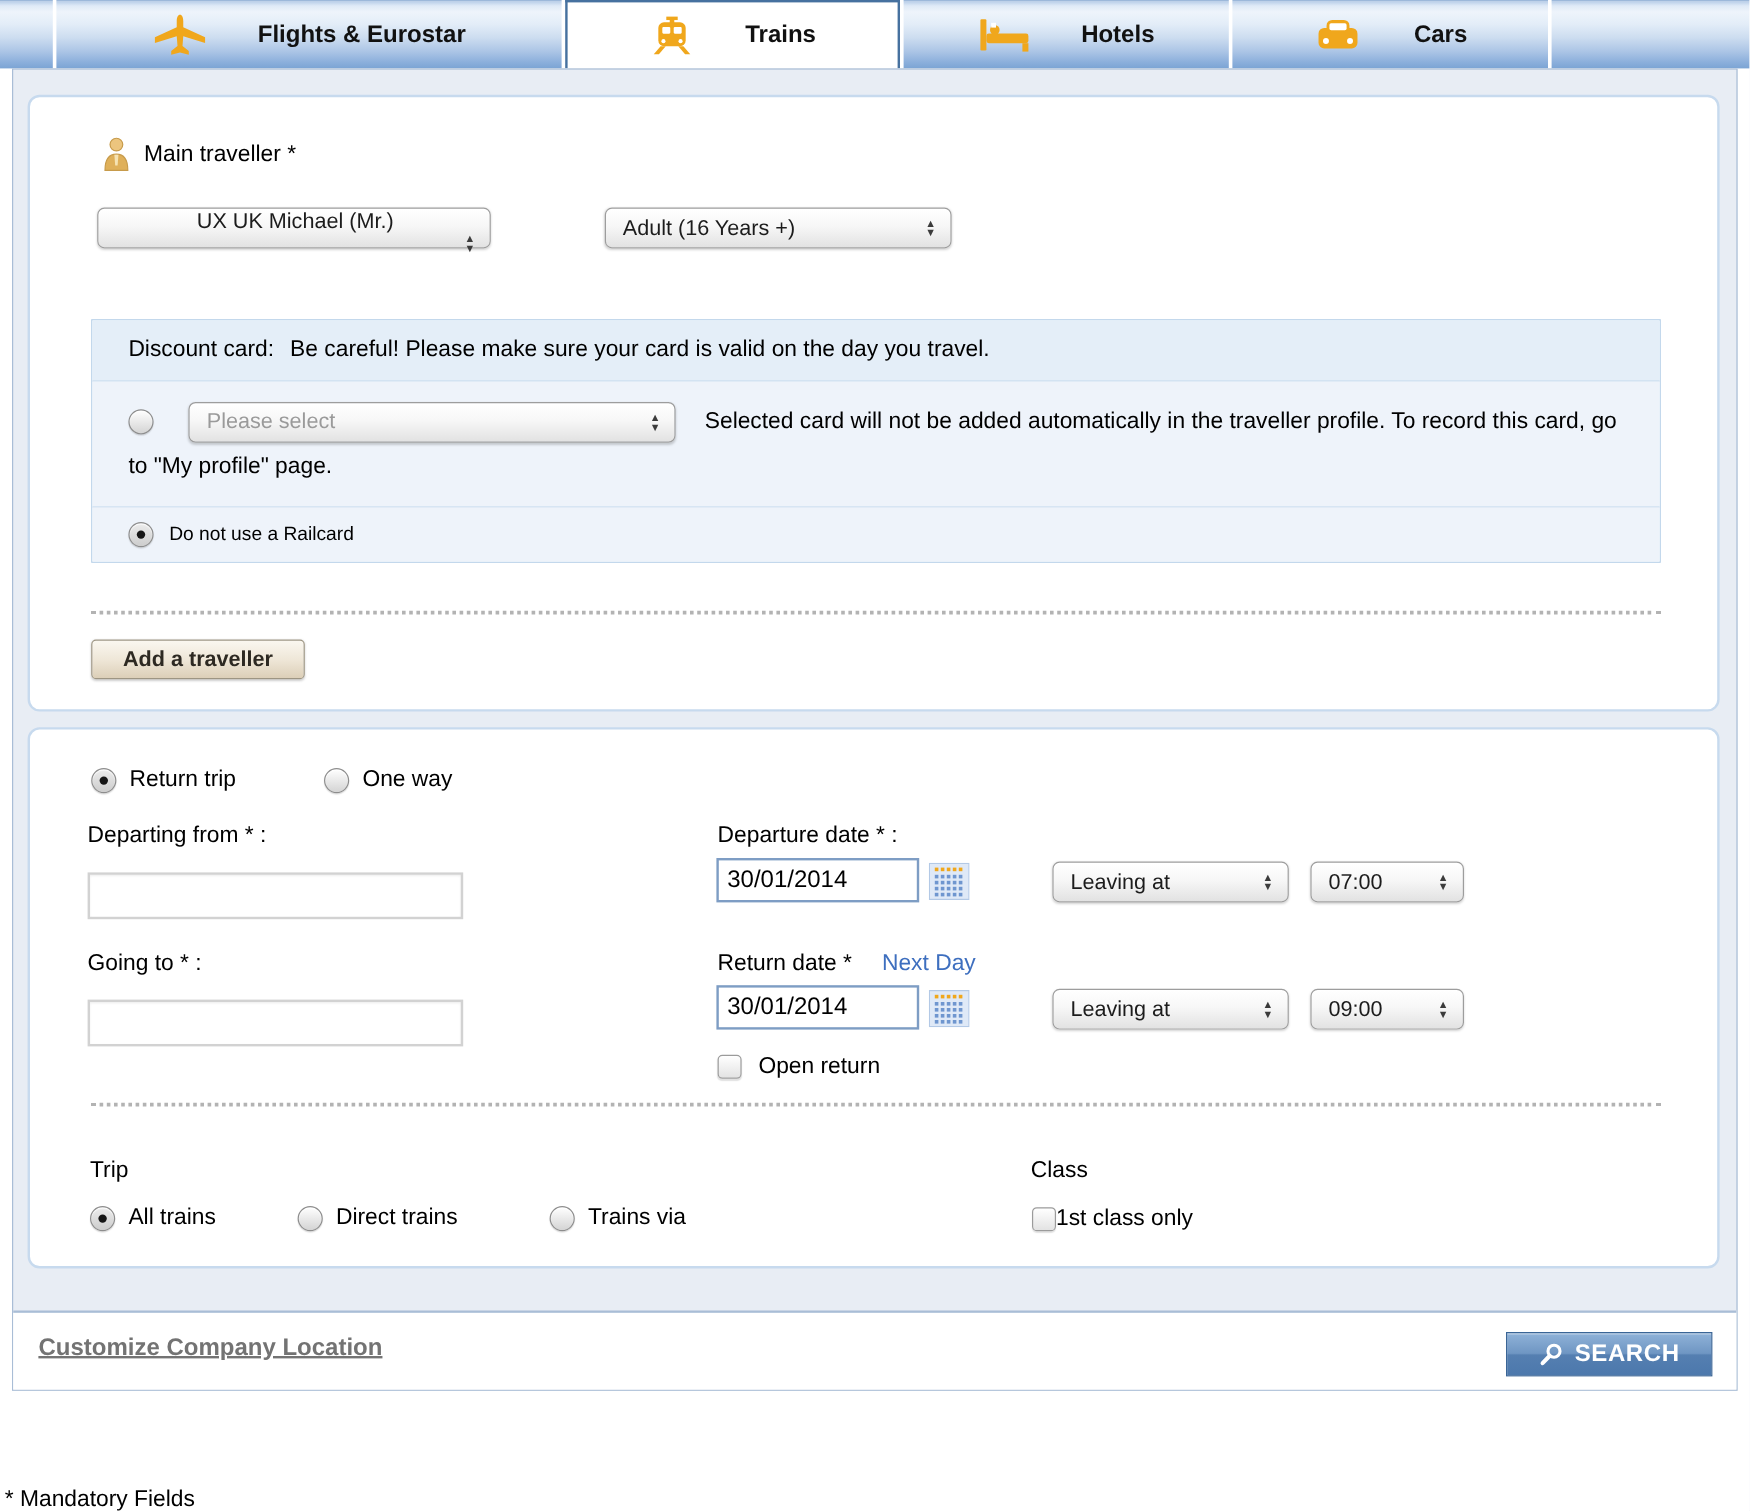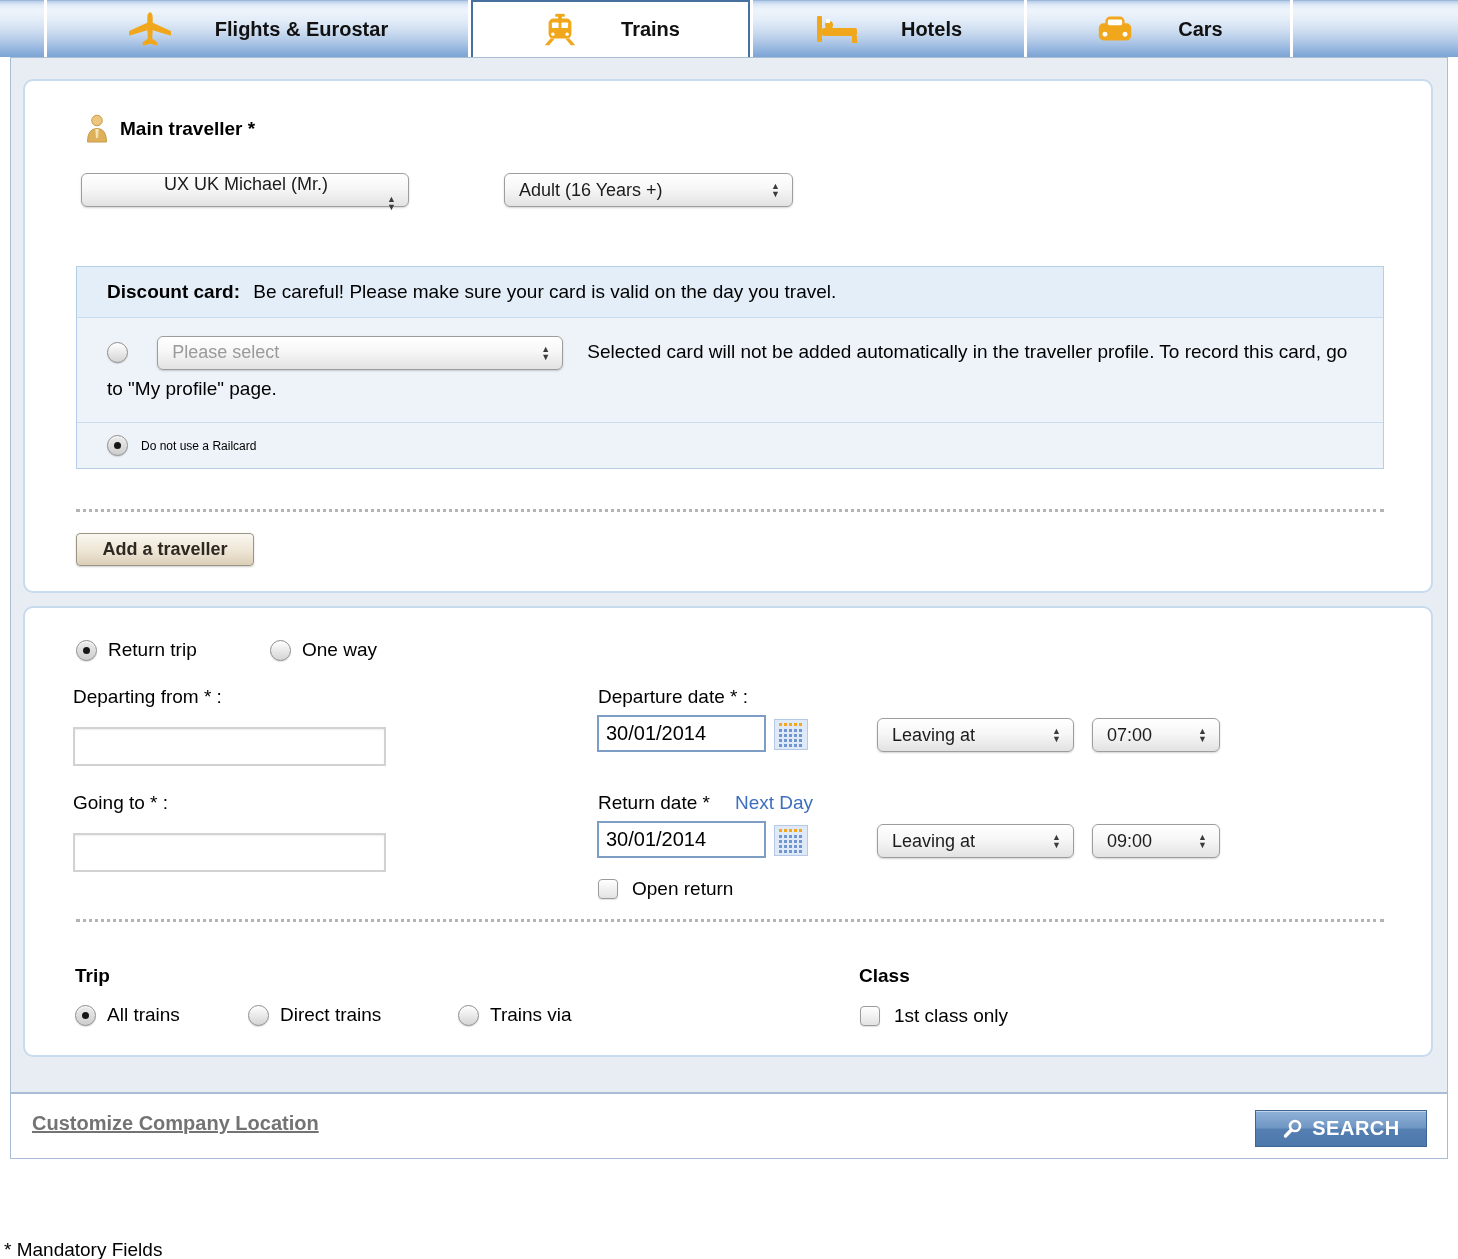--- a/index.html
+++ b/index.html
@@ -32,21 +32,21 @@
   .panel {
     position:absolute; left:12px; width:1410px; background:#fff;
     border:2px solid #c7daee; border-radius:10px;
   }
   .panel-traveller { top:21px; height:514px; }
   .panel-trip { top:548px; height:451px; }
 
   
   .abs { position:absolute; }
   .lbl { font-size:19px; color:#000; white-space:nowrap; }
-  .bold { font-weight:bold; }
+  .bold { font-weight:normal; }
 
   .sel {
     display:flex; align-items:center; height:34px; padding:0 12px 0 14px;
     border:1px solid #9d9d9d; border-radius:6px;
     background:linear-gradient(180deg,#ffffff 0%,#f7f7f7 45%,#e2e2e2 100%);
     box-shadow:0 1px 2px rgba(0,0,0,.18), inset 0 1px 0 #fff;
     font-size:18px; color:#1c1c1c; cursor:pointer;
   }
   .sel .arrs { margin-left:auto; display:flex; flex-direction:column; align-items:center; padding-left:10px; }
   .sel .arrs span { font-size:9px; line-height:8px; color:#3b3b3b; }
@@ -83,21 +83,21 @@
 
   .dotted { position:absolute; left:51px; width:1308px; height:0; border-top:3px dotted #b3b3b3; }
 
   
   .discount { position:absolute; left:51px; top:185px; width:1308px; border:1px solid #b5cfe8; }
   .d-header { background:#e4eef8; border-bottom:1px solid #c9dcee; padding:14px 30px; font-size:19px; }
   .d-row { background:#eef3fa; border-bottom:1px solid #c9dcee; padding:15px 30px; font-size:19px; line-height:37px; }
   .d-row:last-child { border-bottom:none; }
   .d-row .radio, .d-row .sel { display:inline-flex; vertical-align:middle; }
   .d-row .sel { width:406px; margin:0 24px; }
-  .d-row3 { background:#eef3fa; padding:12px 30px; display:flex; align-items:center; gap:13px; font-size:12px; }
+  .d-row3 { background:#eef3fa; padding:12px 30px; display:flex; align-items:center; gap:13px; font-size:16px; }
 
   .add-btn {
     position:absolute; left:51px; top:452px; width:178px; height:33px;
     background:linear-gradient(180deg,#faf7f0 0%,#efe7d8 50%,#dccfb8 100%);
     border:1px solid #9d9583; border-radius:4px; box-shadow:0 1px 2px rgba(0,0,0,.2);
     font-size:18px; font-weight:bold; color:#2d2922; cursor:pointer;
     font-family:"Liberation Sans", sans-serif;
   }
 
   .cal-icon { position:absolute; cursor:pointer; }
@@ -372,21 +372,21 @@
     <div class="ctl-row" style="left:223px; top:396px;">
       <span class="radio"></span>
       <span class="lbl">Direct trains</span>
     </div>
     <div class="ctl-row" style="left:433px; top:396px;">
       <span class="radio"></span>
       <span class="lbl">Trains via</span>
     </div>
 
     <div class="lbl bold abs" style="left:834px; top:357px;">Class</div>
-    <div class="ctl-row" style="left:835px; top:397px; gap:14px;">
+    <div class="ctl-row" style="left:835px; top:397px; gap:0;">
       <span class="checkbox"></span>
       <span class="lbl">1st class only</span>
     </div>
   </div>
 
   <div class="bottombar">
     <a class="cust-link">Customize Company Location</a>
     <button class="search-btn">
       <svg width="21" height="20" viewBox="0 0 21 20">
         <circle cx="13" cy="7" r="5" fill="none" stroke="#fff" stroke-width="2.6"></circle>

